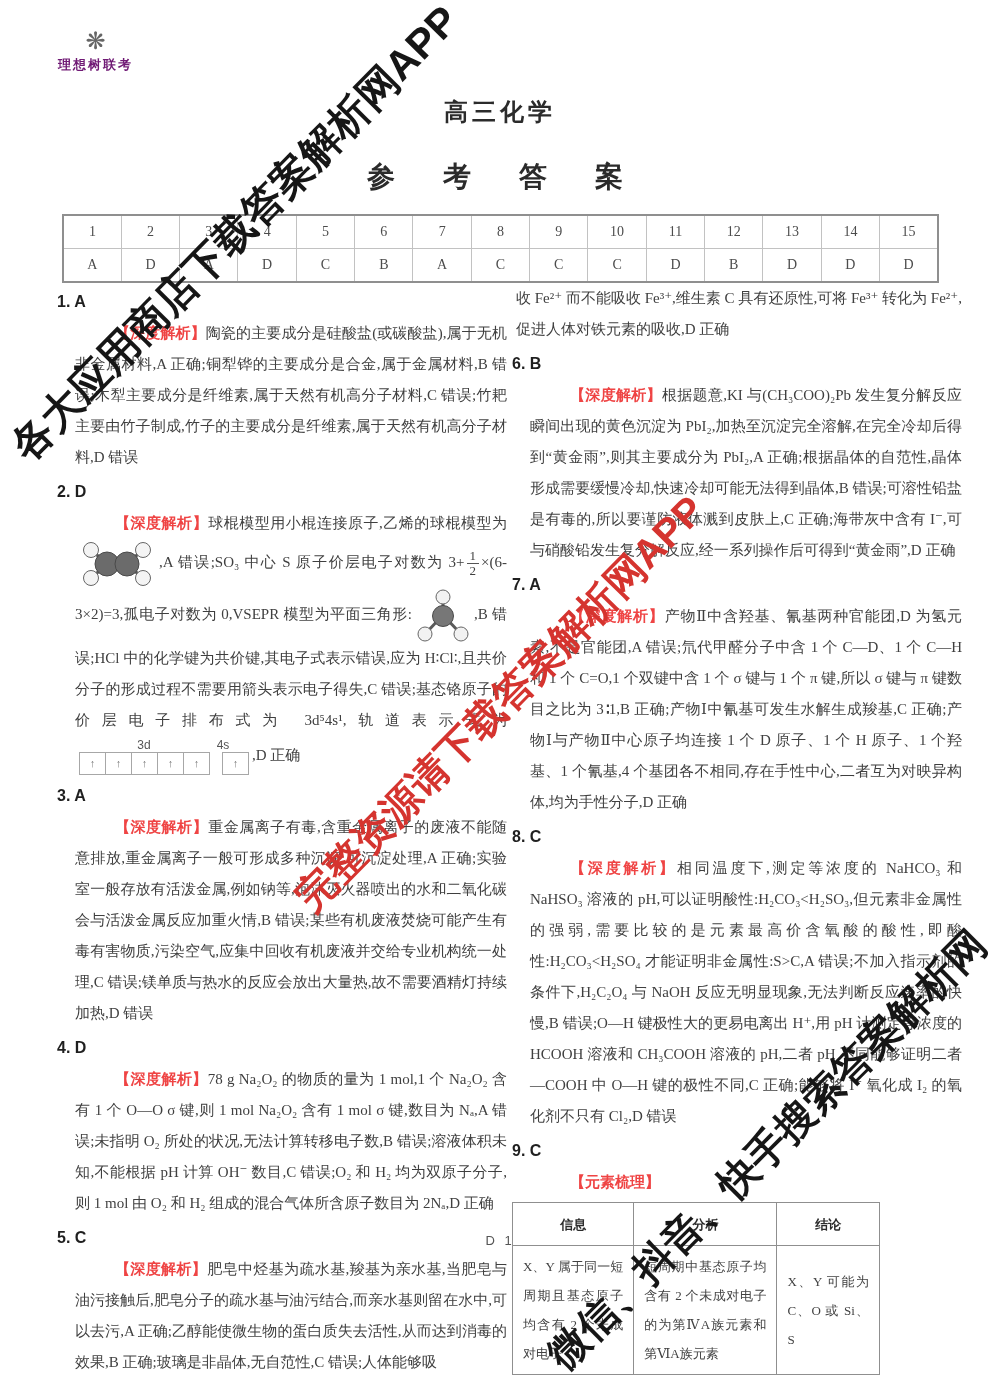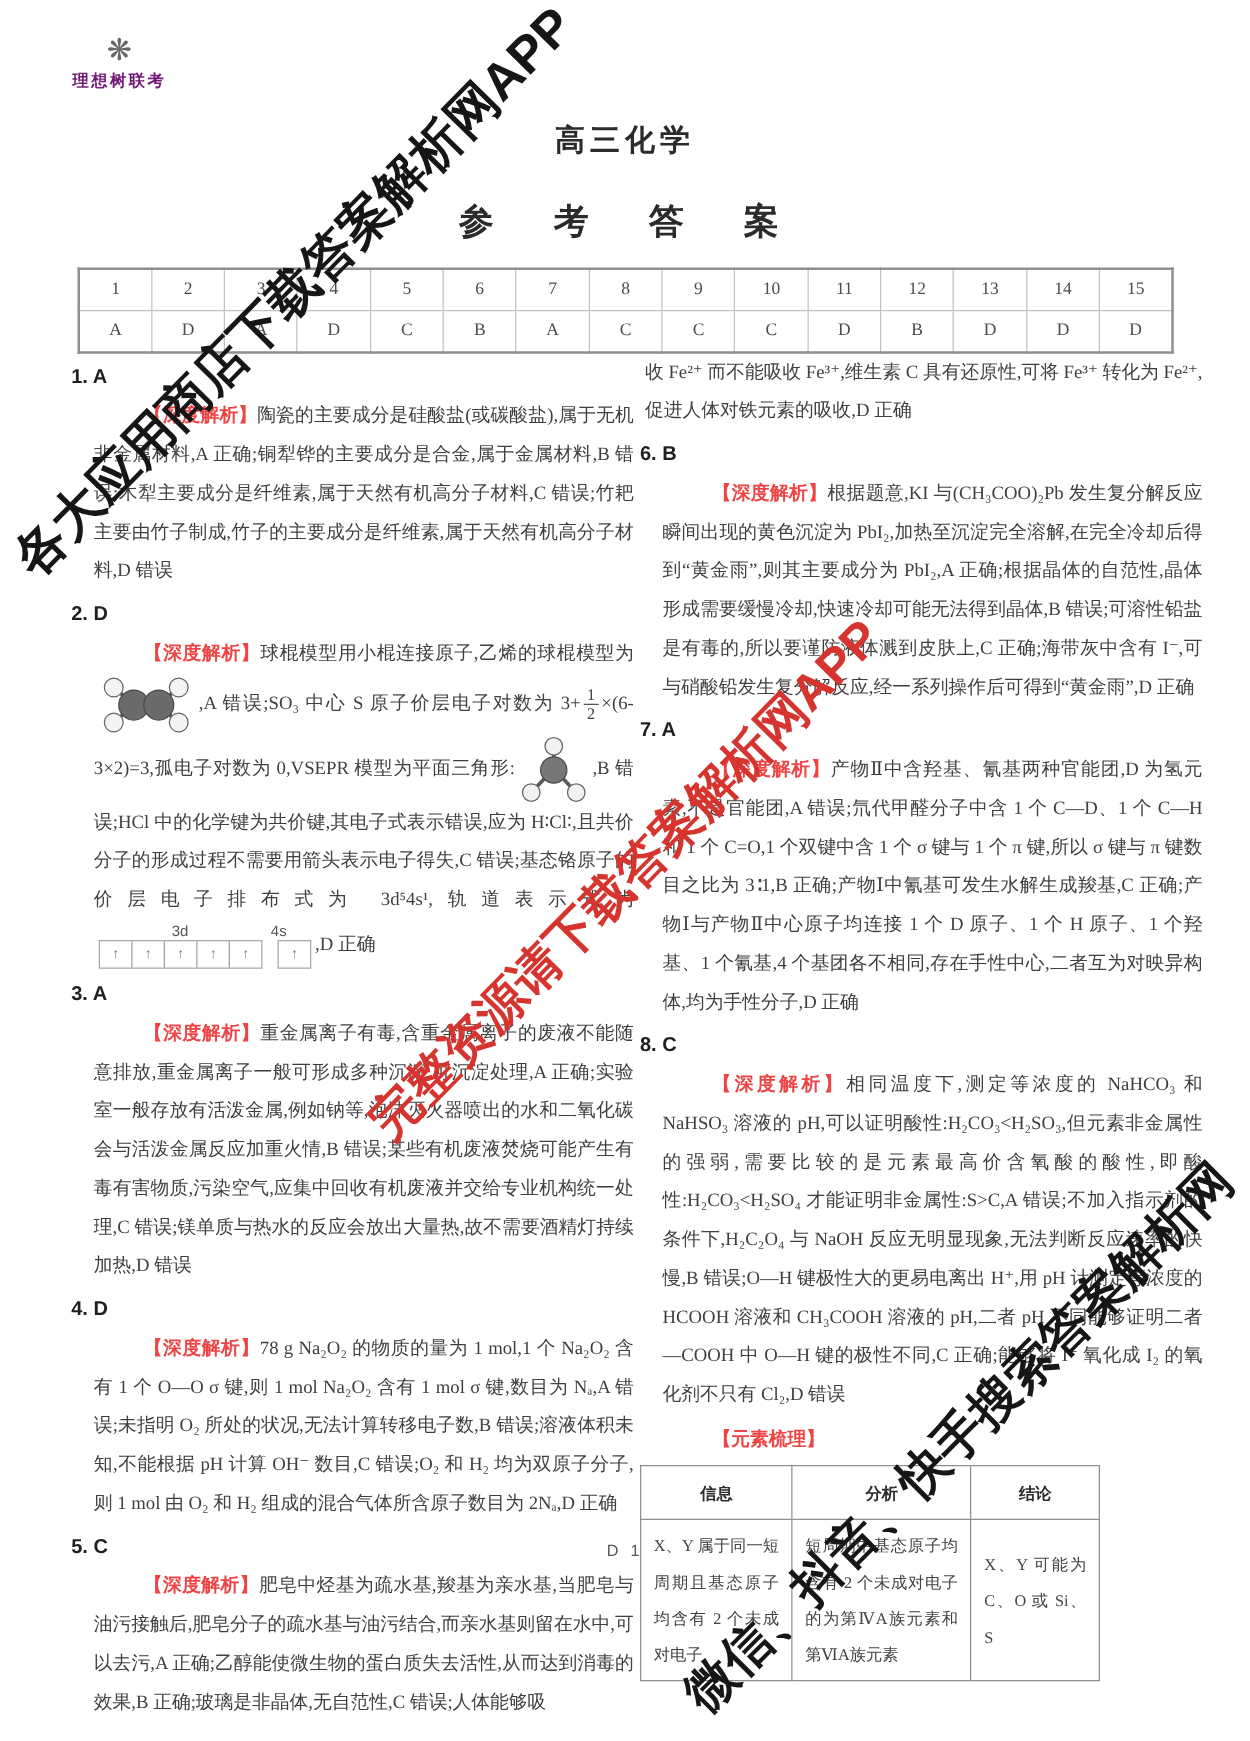--- a/index.html
+++ b/index.html
@@ -187,20 +187,21 @@
 
     <div class="sec-h">6. B</div>
     <p class="sec-b"><b class="lbl">【深度解析】</b><span>根据题意,KI 与(CH₃COO)₂Pb 发生复分解反应瞬间出现的黄色沉淀为 PbI₂,加热至沉淀完全溶解,在完全冷却后得到“黄金雨”,则其主要成分为 PbI₂,A 正确;根据晶体的自范性,晶体形成需要缓慢冷却,快速冷却可能无法得到晶体,B 错误;可溶性铅盐是有毒的,所以要谨防液体溅到皮肤上,C 正确;海带灰中含有 I⁻,可与硝酸铅发生复分解反应,经一系列操作后可得到“黄金雨”,D 正确</span></p>
 
     <div class="sec-h">7. A</div>
     <p class="sec-b"><b class="lbl">【深度解析】</b><span>产物Ⅱ中含羟基、氰基两种官能团,D 为氢元素,不是官能团,A 错误;氘代甲醛分子中含 1 个 C—D、1 个 C—H 和 1 个 C=O,1 个双键中含 1 个 σ 键与 1 个 π 键,所以 σ 键与 π 键数目之比为 3∶1,B 正确;产物Ⅰ中氰基可发生水解生成羧基,C 正确;产物Ⅰ与产物Ⅱ中心原子均连接 1 个 D 原子、1 个 H 原子、1 个羟基、1 个氰基,4 个基团各不相同,存在手性中心,二者互为对映异构体,均为手性分子,D 正确</span></p>
 
     <div class="sec-h">8. C</div>
     <p class="sec-b"><b class="lbl">【深度解析】</b><span>相同温度下,测定等浓度的 NaHCO₃ 和 NaHSO₃ 溶液的 pH,可以证明酸性:H₂CO₃&lt;H₂SO₃,但元素非金属性的强弱,需要比较的是元素最高价含氧酸的酸性,即酸性:H₂CO₃&lt;H₂SO₄ 才能证明非金属性:S&gt;C,A 错误;不加入指示剂的条件下,H₂C₂O₄ 与 NaOH 反应无明显现象,无法判断反应速率的快慢,B 错误;O—H 键极性大的更易电离出 H⁺,用 pH 计测定等浓度的 HCOOH 溶液和 CH₃COOH 溶液的 pH,二者 pH 不同能够证明二者—COOH 中 O—H 键的极性不同,C 正确;能够将 I⁻ 氧化成 I₂ 的氧化剂不只有 Cl₂,D 错误</span></p>
 
+    <div class="sec-h">9. C</div>
     <p class="sec-b"><b class="lbl">【元素梳理】</b></p>
     <table class="info-table">
       <tbody>
         <tr>
           <th class="c1">信息</th>
           <th class="c2">分析</th>
           <th class="c3">结论</th>
         </tr>
         <tr>
           <td class="c1">X、Y 属于同一短周期且基态原子均含有 2 个未成对电子</td>

